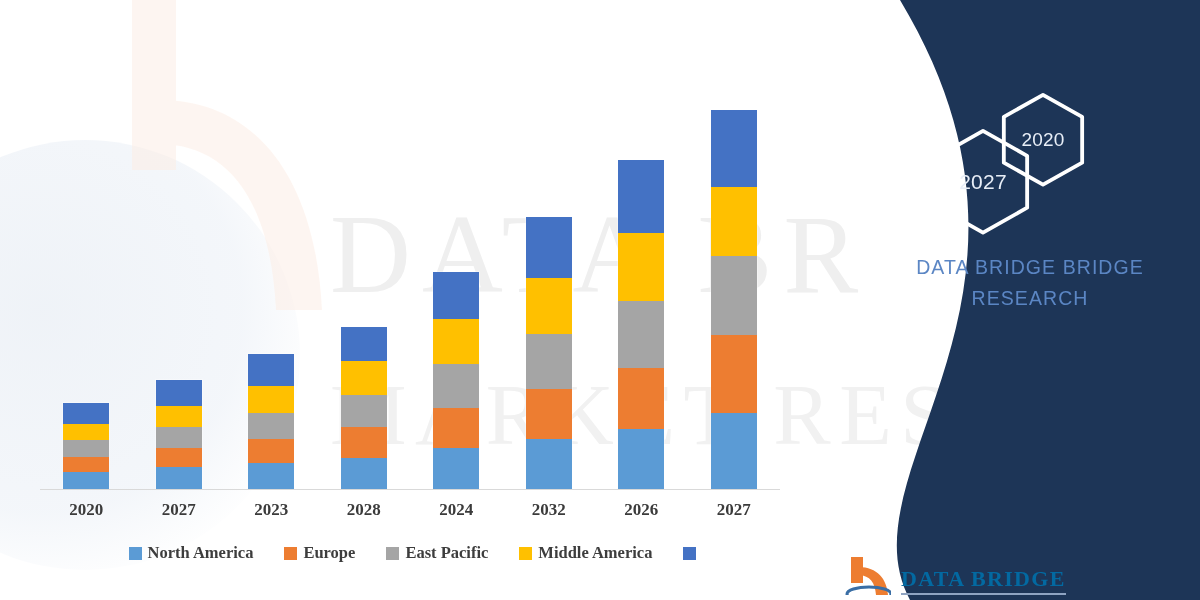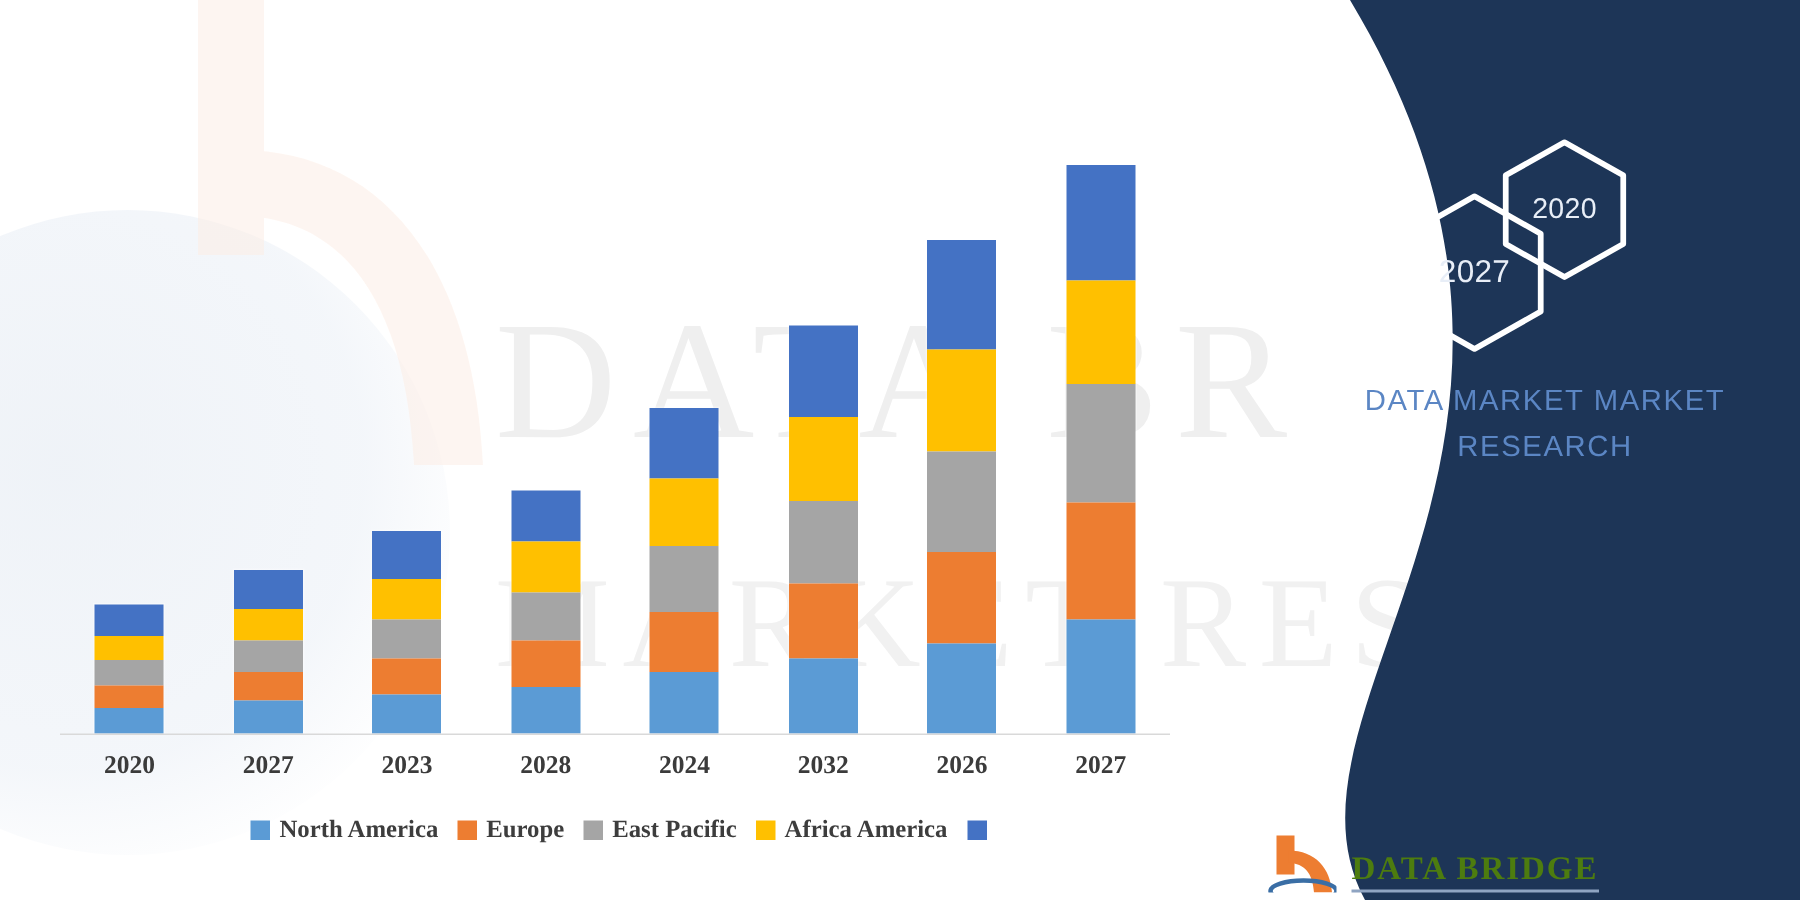--- a/index.html
+++ b/index.html
@@ -52,21 +52,21 @@
 
   .brand-lines{
     position:absolute;left:880px;top:252px;width:300px;text-align:center;
     color:#5b86c4;font-size:19.5px;line-height:31px;letter-spacing:.055em;
   }
 
   
   .footer-logo{position:absolute;left:845px;top:555px;display:flex;align-items:flex-end;gap:10px;}
   .footer-logo .mark{width:46px;height:40px;}
   .footer-logo .wordmark{
-    color:#4d7c0f;font-size:22px;letter-spacing:.06em;
+    color:#0369a1;font-size:22px;letter-spacing:.06em;
     border-bottom:2px solid #8fa4c2;padding-bottom:2px;line-height:24px;
     font-family:"Liberation Serif", serif;font-weight:bold;text-align:right;
   }
 
   
   .chart-wrap{position:absolute;left:0;top:0;width:820px;height:600px;}
   .plot{position:absolute;left:40px;top:100px;width:740px;height:390px;}
   .baseline{
     position:absolute;left:0;right:0;bottom:0;height:1px;background:#d9d9d9;
   }
@@ -82,21 +82,21 @@
     position:absolute;left:40px;top:496px;width:740px;height:28px;
     display:flex;align-items:center;justify-content:space-around;
   }
   .x-tick{
     width:90px;text-align:center;font-size:17px;font-weight:bold;color:#3b3b3b;
     font-family:"Liberation Serif", serif;
   }
 
   .legend{
     position:absolute;left:40px;top:540px;width:745px;height:26px;
-    display:flex;align-items:center;justify-content:center;gap:13px;
+    display:flex;align-items:center;justify-content:center;gap:31px;
     font-family:"Liberation Serif", serif;
   }
   .legend-item{display:flex;align-items:center;gap:6px;}
   .legend-swatch{width:13px;height:13px;display:inline-block;}
   .legend-label{font-size:16.5px;font-weight:bold;color:#3d3d3d;white-space:nowrap;}
 </style>
 </head>
 <body>
 
 <div id="root">
@@ -209,21 +209,21 @@
         <div class="legend-item">
           <span class="legend-swatch" style="background: rgb(237, 125, 49);"></span>
           <span class="legend-label">Europe</span>
         </div>
         <div class="legend-item">
           <span class="legend-swatch" style="background: rgb(165, 165, 165);"></span>
           <span class="legend-label">East Pacific</span>
         </div>
         <div class="legend-item">
           <span class="legend-swatch" style="background: rgb(255, 192, 0);"></span>
-          <span class="legend-label">Africa America</span>
+          <span class="legend-label">Middle America</span>
         </div>
         <div class="legend-item">
           <span class="legend-swatch" style="background: rgb(68, 114, 196);"></span>
         </div>
       </div>
   </div>
 
   <div class="navy-panel">
     <div class="navy-ghost-circle"></div>
   </div>
@@ -236,21 +236,21 @@
   </div>
 
   <div class="hex hex-2020">
     <svg viewBox="0 0 90 100" preserveAspectRatio="none" aria-hidden="true">
       <polygon points="45,3 86,26 86,74 45,97 4,74 4,26" fill="none" stroke="#ffffff" stroke-width="4" stroke-linejoin="round"></polygon>
     </svg>
     <span>2020</span>
   </div>
 
   <div class="brand-lines">
-    <div>DATA MARKET MARKET</div>
+    <div>DATA BRIDGE BRIDGE</div>
     <div>RESEARCH</div>
   </div>
 
   <div class="footer-logo">
     <span class="mark">
       <svg viewBox="0 0 46 40" width="46" height="40" aria-hidden="true">
         <path d="M6 2 h12 v26 H6 z" fill="#ed7d31"></path>
         <path d="M14 12 C 32 12, 42 24, 43 40 H 31 C 30 27, 25 21, 14 20 z" fill="#ed7d31"></path>
         <ellipse cx="24" cy="39" rx="22" ry="7" fill="none" stroke="#3a6ea5" stroke-width="3"></ellipse>
       </svg>

